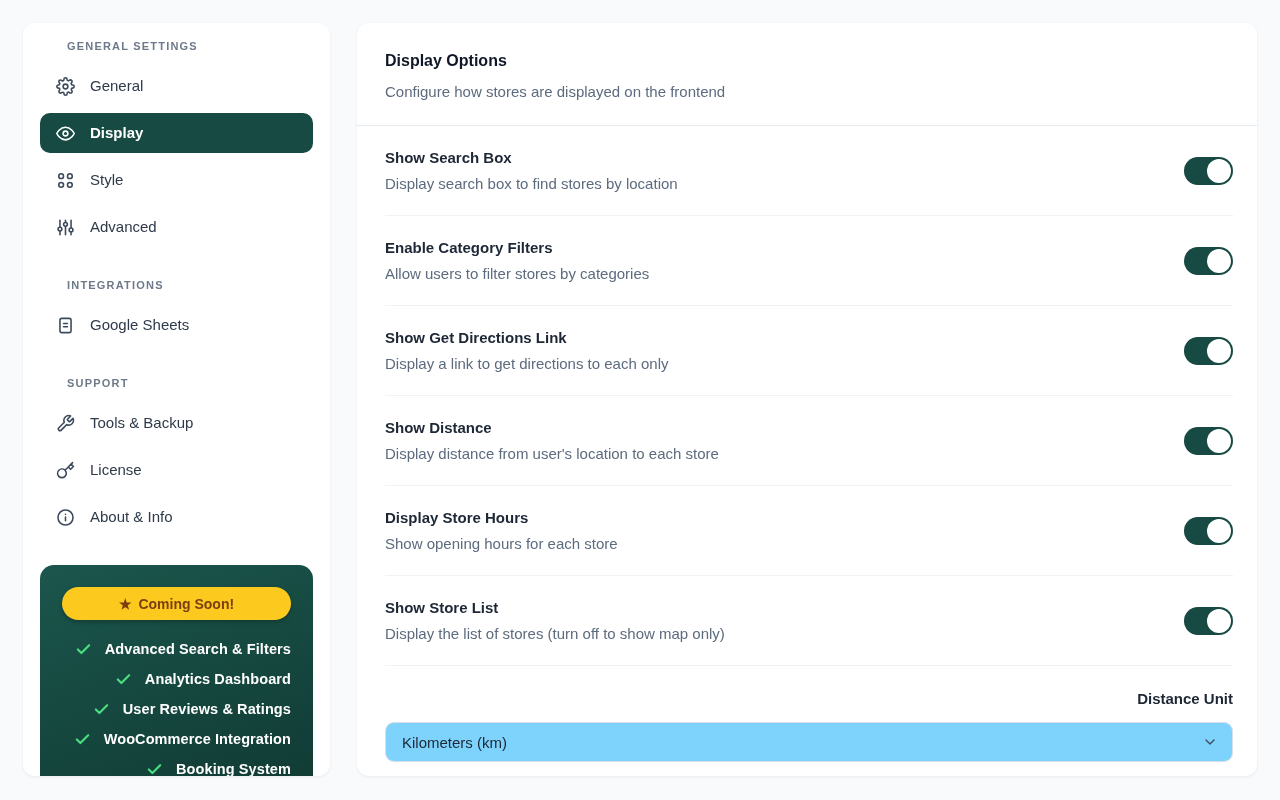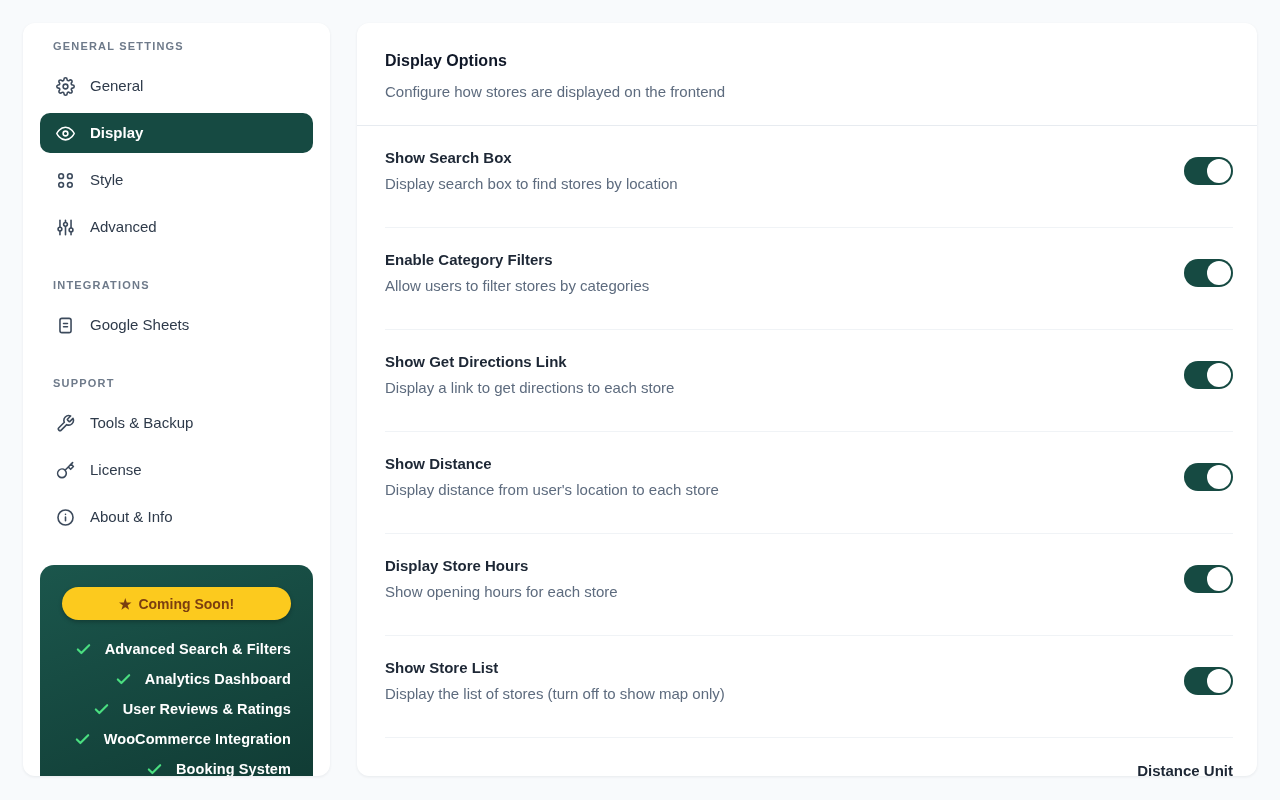--- a/index.html
+++ b/index.html
@@ -26,21 +26,21 @@
     box-shadow:0 1px 3px rgba(16,24,40,.07);
     overflow:hidden;
   }
   
   .sidebar{left:23px;top:23px;width:307px;height:753px;}
   .side-inner{padding:17px 17px 0;position:relative;height:100%;}
   .nav-section{margin-bottom:0;}
   .nav-section + .nav-section{margin-top:32px;}
   .nav-heading{
     font-size:11px;font-weight:700;letter-spacing:1.2px;
-    color:#6e7a8a;margin:0 0 14px 13px;line-height:12px;
+    color:#6e7a8a;margin:0 0 14px 27px;line-height:12px;
   }
   .nav-item{
     height:40px;display:flex;align-items:center;gap:15px;
     padding:0 15px;border-radius:10px;margin-bottom:7px;
     font-size:15px;font-weight:500;color:#2e3a4a;cursor:pointer;
   }
   .nav-item .nav-icon{width:20px;height:20px;display:flex;align-items:center;justify-content:center;color:#3c4a5c;}
   .nav-item .nav-icon svg{width:19px;height:19px;stroke:currentColor;fill:none;stroke-width:2;stroke-linecap:round;stroke-linejoin:round;}
   .nav-item.active{background:var(--accent);color:#fff;font-weight:600;}
   .nav-item.active .nav-icon{color:#fff;}
@@ -62,21 +62,21 @@
   .feature{height:30px;display:flex;align-items:center;gap:13px;justify-content:flex-end;}
   .feature .check{width:17px;height:17px;display:flex;}
   .feature .check svg{width:17px;height:17px;stroke:var(--check-green);fill:none;stroke-width:3;stroke-linecap:round;stroke-linejoin:round;}
   .feature-label{color:#fff;font-size:14.5px;font-weight:600;letter-spacing:.1px;}
   
   .main{left:357px;top:23px;width:900px;height:753px;}
   .main-header{padding:26px 28px 24px;border-bottom:1px solid #e7ebf0;}
   .main-title{font-size:16px;font-weight:700;color:#101828;line-height:24px;margin-bottom:10px;}
   .main-subtitle{font-size:15px;color:#5d6b7e;line-height:18px;}
   .setting-row{
-    padding:23px 24px 35px 28px;
+    padding:23px 24px 23px 28px;
     display:flex;align-items:center;justify-content:space-between;
     position:relative;
   }
   .setting-row::after{
     content:"";position:absolute;left:28px;right:24px;bottom:0;
     border-bottom:1px solid #f0f3f6;
   }
   .setting-title{font-size:15px;font-weight:700;color:#1d2735;line-height:18px;margin-bottom:8px;}
   .setting-desc{font-size:15px;color:#5d6b7e;line-height:18px;}
   .toggle{
@@ -273,21 +273,21 @@
       <div class="setting-title">Enable Category Filters</div>
       <div class="setting-desc">Allow users to filter stores by categories</div>
     </div>
     <div class="toggle on">
           <span class="knob"></span>
         </div>
   </div>
       <div class="setting-row">
     <div class="setting-text">
       <div class="setting-title">Show Get Directions Link</div>
-      <div class="setting-desc">Display a link to get directions to each store</div>
+      <div class="setting-desc">Display a link to get directions to each only</div>
     </div>
     <div class="toggle on">
           <span class="knob"></span>
         </div>
   </div>
       <div class="setting-row">
     <div class="setting-text">
       <div class="setting-title">Show Distance</div>
       <div class="setting-desc">Display distance from user's location to each store</div>
     </div>

